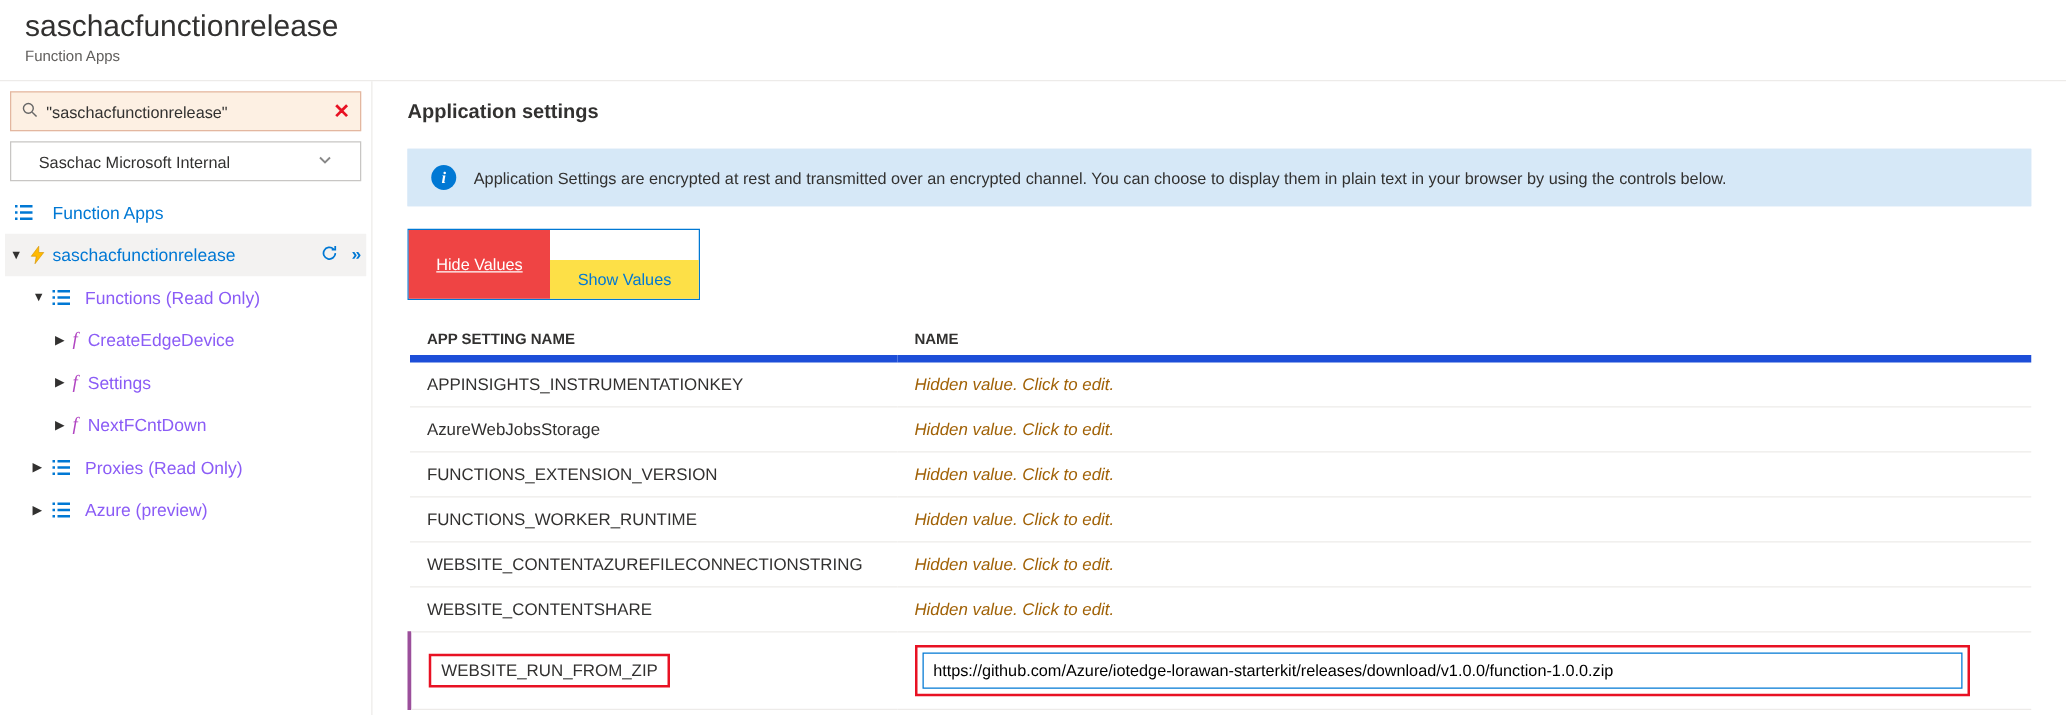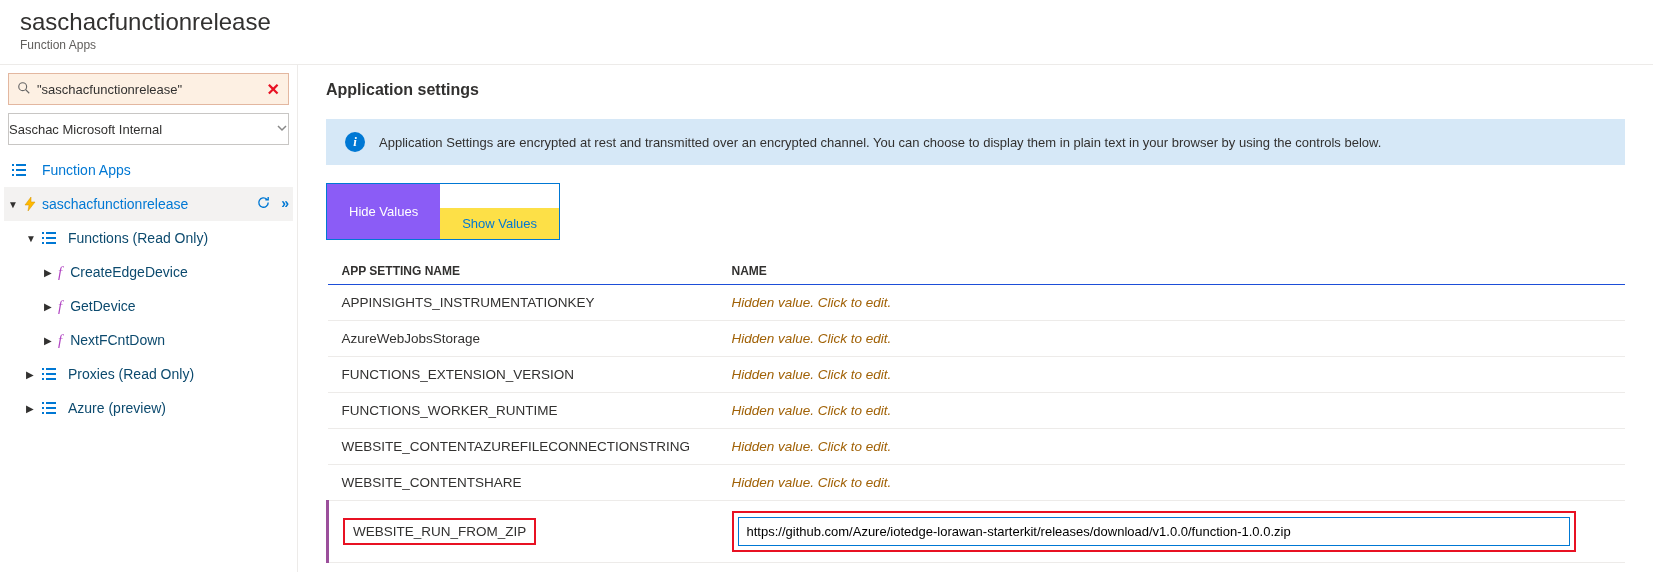--- a/index.html
+++ b/index.html
@@ -26,39 +26,39 @@
       height: 32px; border: 1px solid #e3b7a0;
       background: #fdf0e3;
       padding: 0 8px; margin: 0 4px 8px 4px;
     }
     .search-box .mag { color: #666; margin-right: 6px; font-size: 14px; }
     .search-box .txt { flex: 1; color: #323130; font-size: 13px; }
     .search-box .clear { color: #e81123; font-weight: bold; font-size: 16px; cursor: pointer; }
     .subscription {
       display: flex; align-items: center; justify-content: space-between;
       height: 32px; border: 1px solid #c8c6c4;
-      padding: 0 0; margin: 0 4px 8px 4px;
+      padding: 0 22px; margin: 0 4px 8px 4px;
       color: #323130;
     }
     .subscription .chev { color: #888; }
     .nav-link {
       display: flex; align-items: center; gap: 8px;
       height: 34px; padding: 0 6px;
       color: #0078d4; font-size: 14px;
       cursor: pointer;
     }
     .nav-link.top { font-weight: 400; }
     .tree-row {
       display: flex; align-items: center;
       height: 34px; padding: 0 4px;
       cursor: pointer; font-size: 14px;
     }
     .tree-row.selected { background: #f3f2f1; }
     .tree-row .caret { width: 14px; color: #323130; font-size: 10px; }
-    .tree-row .lbl { color: #0c4a6e; margin-left: 4px; }
+    .tree-row .lbl { color: #8b5cf6; margin-left: 4px; }
     .tree-row .app-lbl { color: #0078d4; }
     .tree-row .actions { margin-left: auto; display: flex; gap: 10px; color: #0078d4; }
     .indent1 { padding-left: 22px; }
     .indent2 { padding-left: 40px; }
     .f-letter { font-style: italic; font-family: Georgia, serif; color: #b146c2; font-size: 15px; margin-right: 4px; }
     .bolt-icon { display:inline-flex; margin-right:4px; }
     .list-icon { display:inline-flex; margin-right:6px; }
     
     .main { flex: 1; padding: 16px 28px; }
     .main h2 { font-size: 16px; font-weight: 600; margin-bottom: 20px; }
@@ -70,27 +70,27 @@
     }
     .info-banner .info-circle {
       width: 20px; height: 20px; border-radius: 50%;
       background: #0078d4; color: #fff;
       display: flex; align-items: center; justify-content: center;
       font-weight: bold; font-size: 13px; font-style: italic; font-family: serif;
       flex-shrink:0;
     }
     .btn-group { display: inline-flex; border: 1px solid #0078d4; margin-bottom: 18px; }
     .btn-group button { border: none; padding: 8px 22px; font-size: 13px; cursor: pointer; }
-    .btn-group .primary { background: #8b5cf6; color: #fff; }
+    .btn-group .primary { background: #ef4444; color: #fff; text-decoration: underline; }
     .btn-group .secondary { background: #fde047; color: #0078d4; margin-top: 24px; }
     table.settings { width: 100%; border-collapse: collapse; }
     table.settings th {
       text-align: left; font-size: 12px; font-weight: 600;
       color: #323130; padding: 6px 8px 6px 14px;
-      border-bottom: 1px solid #1d4ed8;
+      border-bottom: 6px solid #1d4ed8;
       margin-top: 41px;
     }
     table.settings td {
       padding: 10px 8px 10px 14px;
       border-bottom: 1px solid #edebe9;
       font-size: 13.5px; vertical-align: middle;
     }
     table.settings td.val { font-style: italic; color: #a16207; cursor: pointer; }
     table.settings td.name-col { width: 390px; }
     .hl-red { border: 2px solid #e81123; padding: 4px 8px; display:inline-block; }
@@ -181,21 +181,21 @@
 
     <div id="func-items">
         <div class="tree-row indent2">
           <span class="caret">▶</span>
           <span class="f-letter">f</span>
           <span class="lbl">CreateEdgeDevice</span>
         </div>
         <div class="tree-row indent2">
           <span class="caret">▶</span>
           <span class="f-letter">f</span>
-          <span class="lbl">GetDevice</span>
+          <span class="lbl">Settings</span>
         </div>
         <div class="tree-row indent2">
           <span class="caret">▶</span>
           <span class="f-letter">f</span>
           <span class="lbl">NextFCntDown</span>
         </div>
       </div>
 
     <div class="tree-row indent1">
       <span class="caret">▶</span>

